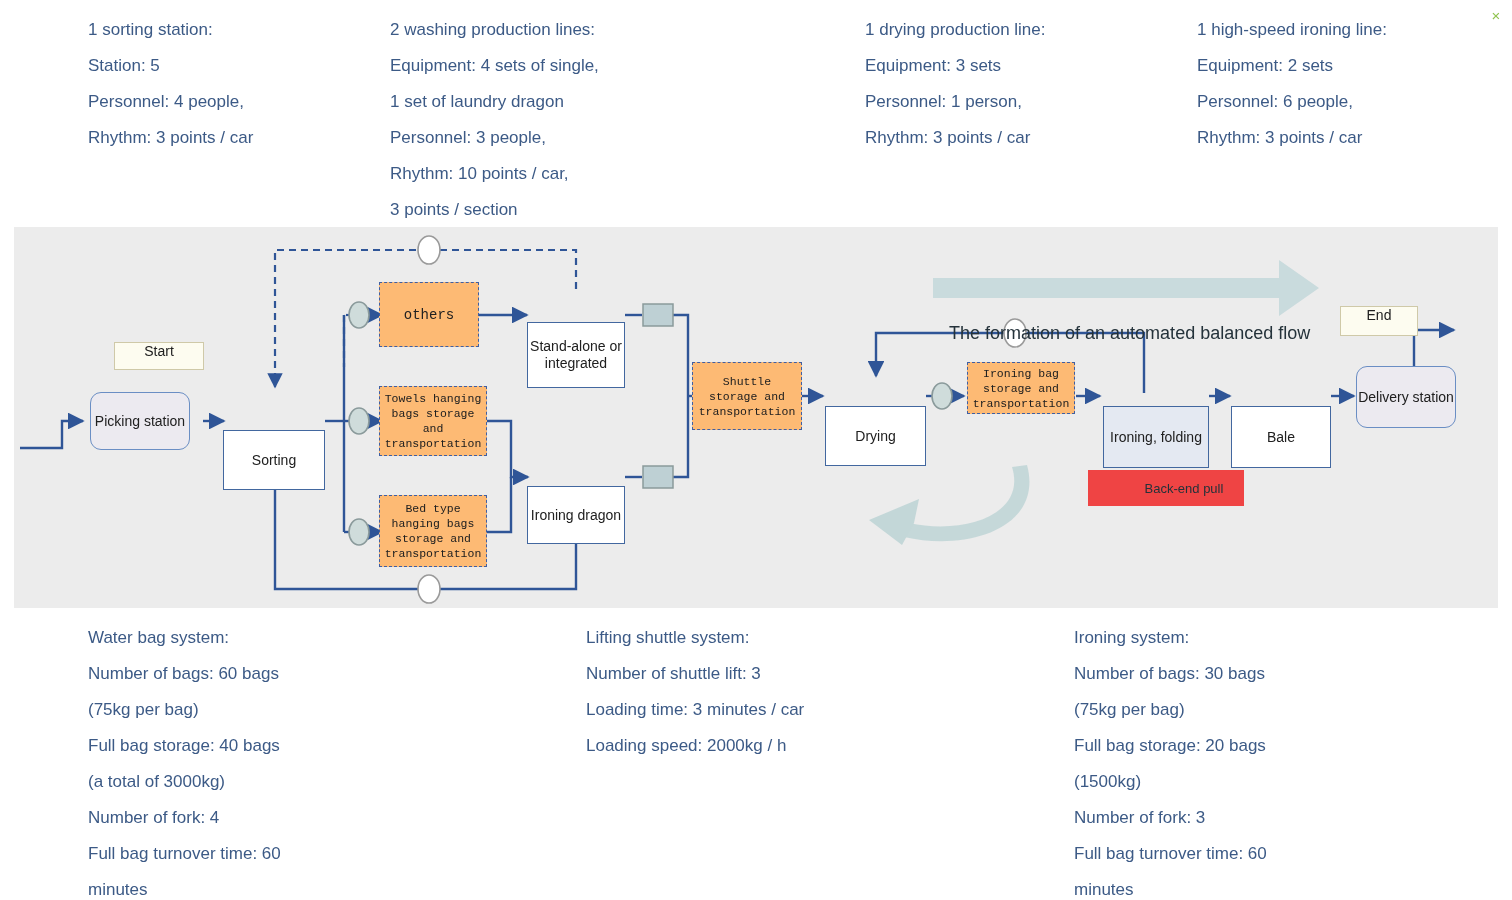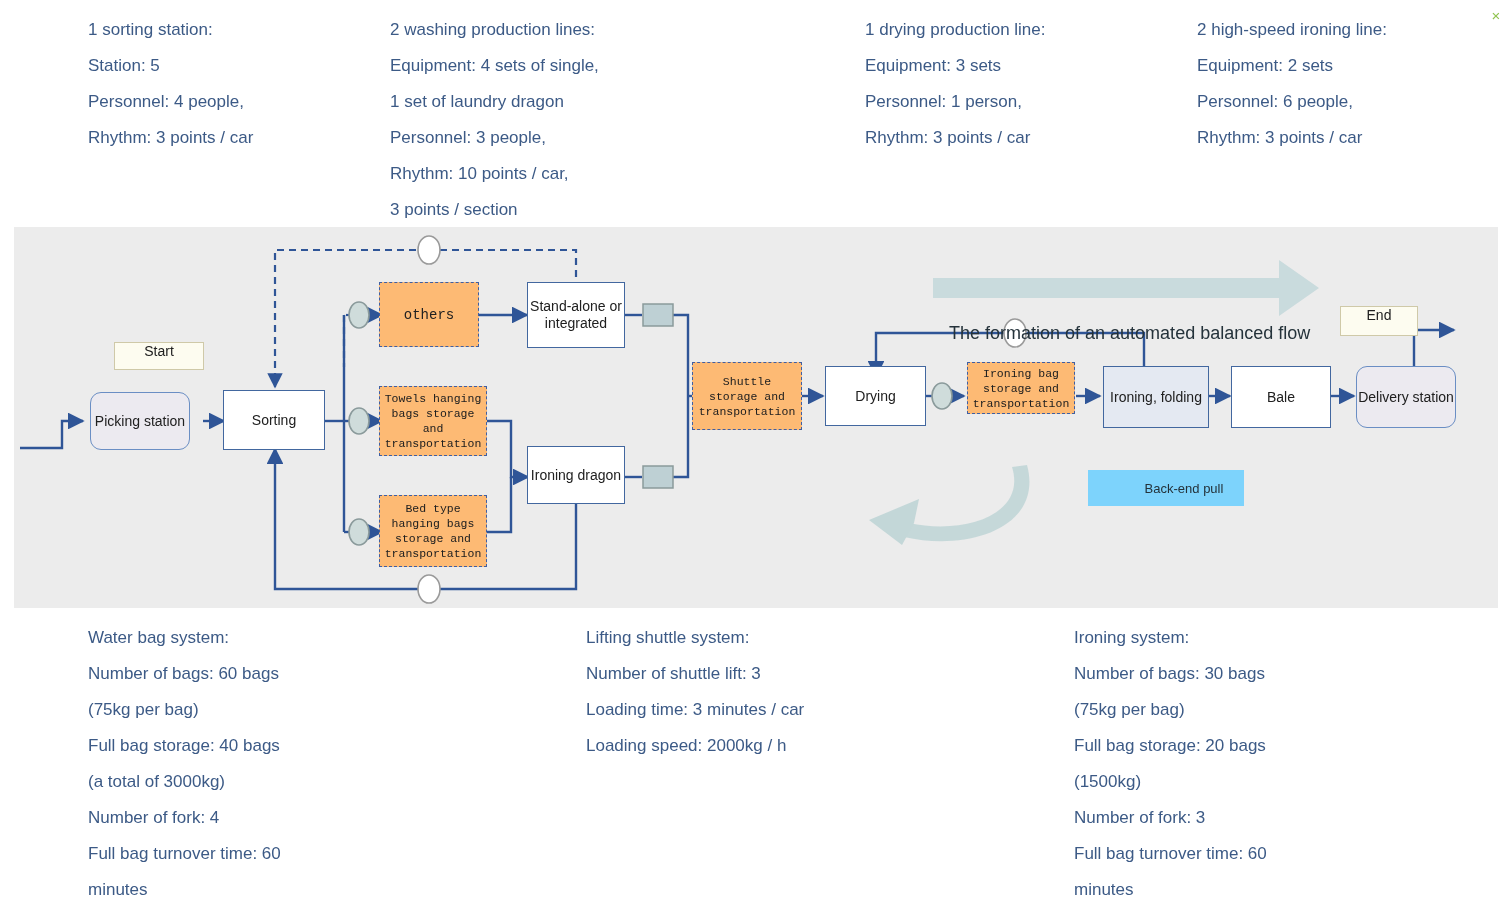--- a/index.html
+++ b/index.html
@@ -67,20 +67,21 @@
     justify-content: center;
     text-align: center;
     color: #202020;
     z-index: 4;
   }
   .node-solid {
     border: 1.6px solid #42679f;
     background: #ffffff;
     font-size: 14px;
     line-height: 17px;
+    margin-top: 40px;
   }
   .node-round {
     border: 1.6px solid #6a8ec4;
     background: #eceaf0;
     border-radius: 11px;
     font-size: 14px;
     line-height: 18px;
   }
   .node-dashed {
     border: 1.7px dashed #3f5fa3;
@@ -101,21 +102,21 @@
     align-items: flex-start;
     justify-content: center;
     font-size: 14px;
     color: #202020;
     z-index: 4;
   }
 
   .tag-box {
     position: absolute;
     box-sizing: border-box;
-    background: #7dd3fc;
+    background: #ef4444;
     display: flex;
     align-items: center;
     justify-content: center;
     font-size: 13px;
     color: #24323a;
     z-index: 3;
     padding-left: 36px;
   }
 
   .banner-label {
@@ -151,21 +152,21 @@
   </div>
 
   <div class="note-block" style="left:865px; top:12px;">
     <span class="note-line">1 drying production line:</span>
     <span class="note-line">Equipment: 3 sets</span>
     <span class="note-line">Personnel: 1 person,</span>
     <span class="note-line">Rhythm: 3 points / car</span>
   </div>
 
   <div class="note-block" style="left:1197px; top:12px;">
-    <span class="note-line">2 high-speed ironing line:</span>
+    <span class="note-line">1 high-speed ironing line:</span>
     <span class="note-line">Equipment: 2 sets</span>
     <span class="note-line">Personnel: 6 people,</span>
     <span class="note-line">Rhythm: 3 points / car</span>
   </div>
 
   <div id="diagram">
 
     <svg viewBox="0 0 1484 381" xmlns="http://www.w3.org/2000/svg">
       <defs>
         <marker id="arr" viewBox="0 0 10 10" refX="9" refY="5" markerWidth="7" markerHeight="7" orient="auto-start-reverse">

